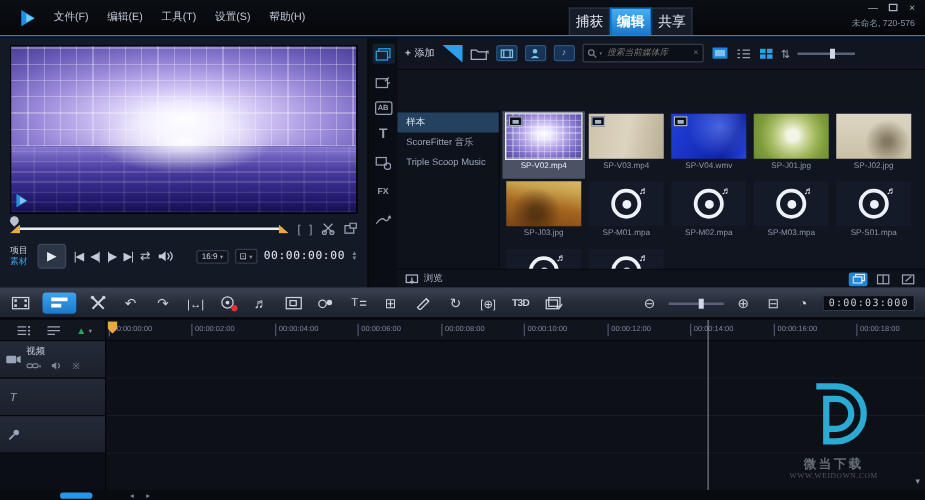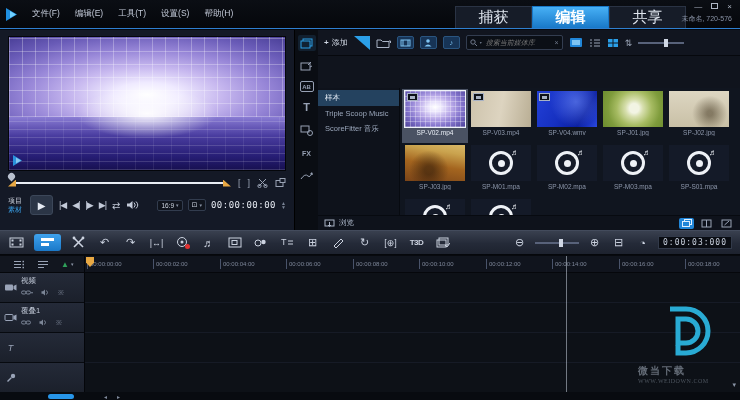--- a/index.html
+++ b/index.html
@@ -2,26 +2,26 @@
 <html><head>
 <meta charset="utf-8">
 <style>
   html,body{margin:0;padding:0;background:#000;}
   *{box-sizing:border-box;}
   .app{position:relative;width:740px;height:400px;background:#07090e;overflow:hidden;
        font-family:"Liberation Sans",sans-serif;color:#c8cfdc;-webkit-font-smoothing:antialiased;}
 
   
   .titlebar{position:absolute;top:0;left:0;right:0;height:29px;background:linear-gradient(#0b0e14,#05070b);
-            border-bottom:1px solid #2e7fd0;display:flex;align-items:center;padding-left:5px;}
+            border-bottom:1px solid #2e7fd0;display:flex;align-items:center;padding-left:16px;}
   .logo{width:17px;height:15px;margin-right:10px;}
   .menu{display:flex;gap:15px;font-size:8.5px;color:#c3cad8;}
   .menu span{cursor:default;}
   .tabs{position:absolute;left:455px;bottom:0;display:flex;height:22px;}
-  .tab{width:77px;display:flex;align-items:center;justify-content:center;font-size:15px;color:#dfe5ee;
+  .tab{width:33px;display:flex;align-items:center;justify-content:center;font-size:11px;color:#dfe5ee;
        background:#161c28;border:1px solid #2a3344;border-bottom:none;text-align:right;}
   .tab.active{background:linear-gradient(#47b0f5,#1878c8);border-color:#1878c8;color:#fff;font-weight:bold;}
   .winctl{position:absolute;right:8px;top:2px;display:flex;gap:9px;font-size:8px;color:#aeb6c4;}
   .winbox{display:inline-block;width:7px;height:6px;border:1px solid #aeb6c4;margin-top:1px;}
   .projlabel{position:absolute;right:8px;top:14px;font-size:7px;color:#8a93a6;}
 
   
   .main{position:absolute;top:30px;left:0;right:0;height:200px;display:flex;}
 
   
@@ -157,21 +157,21 @@
   .rows{position:absolute;left:0;right:0;top:17px;bottom:0;}
   .row{height:30px;background:#0d1117;border-bottom:1px solid #161b26;cursor:pointer;}
   .cursorline{position:absolute;left:481px;top:0;bottom:0;width:1px;background:rgba(215,225,240,.5);}
   .dnchev{position:absolute;right:4px;bottom:3px;color:#8a94a6;font-size:7px;cursor:pointer;}
   .tlscroll{position:absolute;left:0;right:0;bottom:0;height:8px;background:#080b10;display:flex;align-items:center;}
   .pill{margin-left:48px;width:26px;height:5px;background:#2795e8;border-radius:3px;cursor:pointer;}
   .scar{color:#7d8798;font-size:6px;margin-left:30px;display:flex;gap:10px;}
   .scar span{cursor:pointer;}
 
   
-  .wm{position:absolute;right:10px;bottom:16px;width:92px;text-align:left;pointer-events:none;}
+  .wm{position:absolute;right:27px;bottom:16px;width:92px;text-align:center;pointer-events:none;}
   .wm .cn{font-size:10px;color:#636b76;font-weight:bold;letter-spacing:2px;margin-top:1px;}
   .wm .site{font-size:6px;color:#4d555f;font-family:"Liberation Serif",serif;letter-spacing:.5px;}
 
   svg{display:block;}
 </style>
 </head>
 <body>
 
 <div class="app">
 
@@ -362,22 +362,22 @@
           </span>
           <span class="vbtn" style="color:#9aa4b6;font-size:9px;">⇅</span>
           <div class="hslider">
             <div class="line"></div>
               <div class="knob" style="left:26px;"></div>
           </div>
         </div>
         <div class="lcontent">
           <div class="tree">
             <div class="folder sel">样本</div>
+            <div class="folder">ScoreFitter 音乐</div>
             <div class="folder">Triple Scoop Music</div>
-            <div class="folder">ScoreFitter 音乐</div>
           </div>
           <div class="grid">
             <div class="cell sel">
               <div class="th th-mosaic">
                   <span class="badge">
                     <i></i>
                   </span>
                 </div>
               <div class="cap">SP-V02.mp4</div>
             </div>
@@ -629,48 +629,20 @@
                 <svg width="9" height="7" viewBox="0 0 9 7">
                   <polygon points="0.5,2.2 2,2.2 4,0.5 4,6.5 2,4.8 0.5,4.8" fill="#7d8798"></polygon>
                   <path d="M5.5 1.5 q2 2 0 4" stroke="#7d8798" fill="none"></path>
                 </svg>
               </span>
             <span class="c">※</span>
           </div>
         </div>
       </div>
       <div class="trk">
-        <span class="ticon">
-          <svg width="13" height="9" viewBox="0 0 13 9">
-              <rect x="1" y="1.5" width="8" height="6" rx="1" fill="none" stroke="#9aa4b8"></rect>
-              <polygon points="9.5,3 12.5,1.5 12.5,7.5 9.5,6" fill="#9aa4b8"></polygon>
-            </svg>
-        </span>
-        <div class="tbody">
-          <div class="tlabel">覆叠1</div>
-          <div class="tctrl">
-            <span class="c">
-                <svg width="10" height="7" viewBox="0 0 10 7">
-                  <g fill="none" stroke="#7d8798">
-                    <rect x="0.5" y="2" width="4.5" height="3" rx="1.5"></rect>
-                    <rect x="5" y="2" width="4.5" height="3" rx="1.5"></rect>
-                  </g>
-                </svg>
-              </span>
-            <span class="c">
-                <svg width="9" height="7" viewBox="0 0 9 7">
-                  <polygon points="0.5,2.2 2,2.2 4,0.5 4,6.5 2,4.8 0.5,4.8" fill="#7d8798"></polygon>
-                  <path d="M5.5 1.5 q2 2 0 4" stroke="#7d8798" fill="none"></path>
-                </svg>
-              </span>
-            <span class="c">※</span>
-          </div>
-        </div>
-      </div>
-      <div class="trk">
         <span class="ticon" style="font-size:9px;font-style:italic;">T</span>
       </div>
       <div class="trk">
         <span class="ticon">
           <svg width="10" height="10" viewBox="0 0 10 10">
               <circle cx="7" cy="3" r="2.2" fill="#9aa4b8"></circle>
               <line x1="5.3" y1="4.7" x2="1.5" y2="8.5" stroke="#9aa4b8" stroke-width="1.4"></line>
             </svg>
         </span>
       </div>

